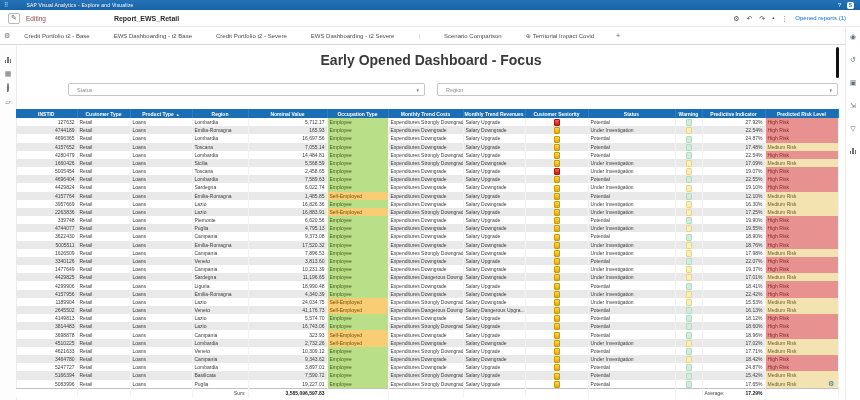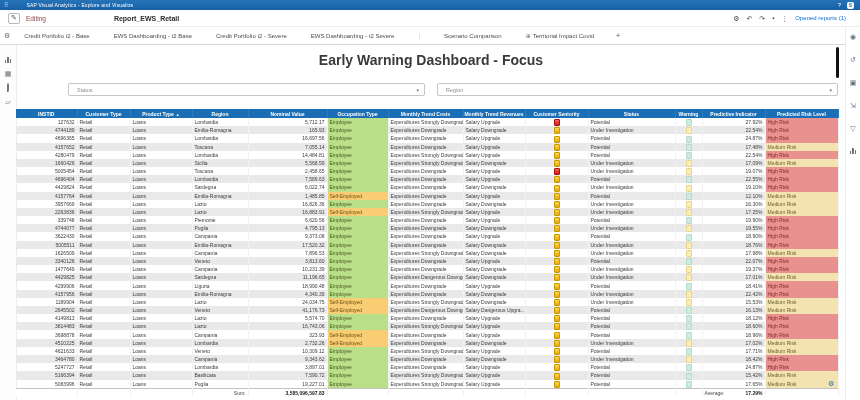--- a/index.html
+++ b/index.html
@@ -155,21 +155,21 @@
   <span class="ic">▽</span>
   <span class="ic">
       <span class="minibars">
         <i></i>
         <i></i>
         <i></i>
       </span>
     </span>
 </div>
 
-<div id="page-title">Early Warning Dashboard - Focus</div>
+<div id="page-title">Early Opened Dashboard - Focus</div>
 <div id="vscroll"></div>
 
 <div class="filter" id="filter-status">
   <span class="ph">Status</span>
   <span class="caret">▾</span>
 </div>
 <div class="filter" id="filter-region">
   <span class="ph">Region</span>
   <span class="caret">▾</span>
 </div>

